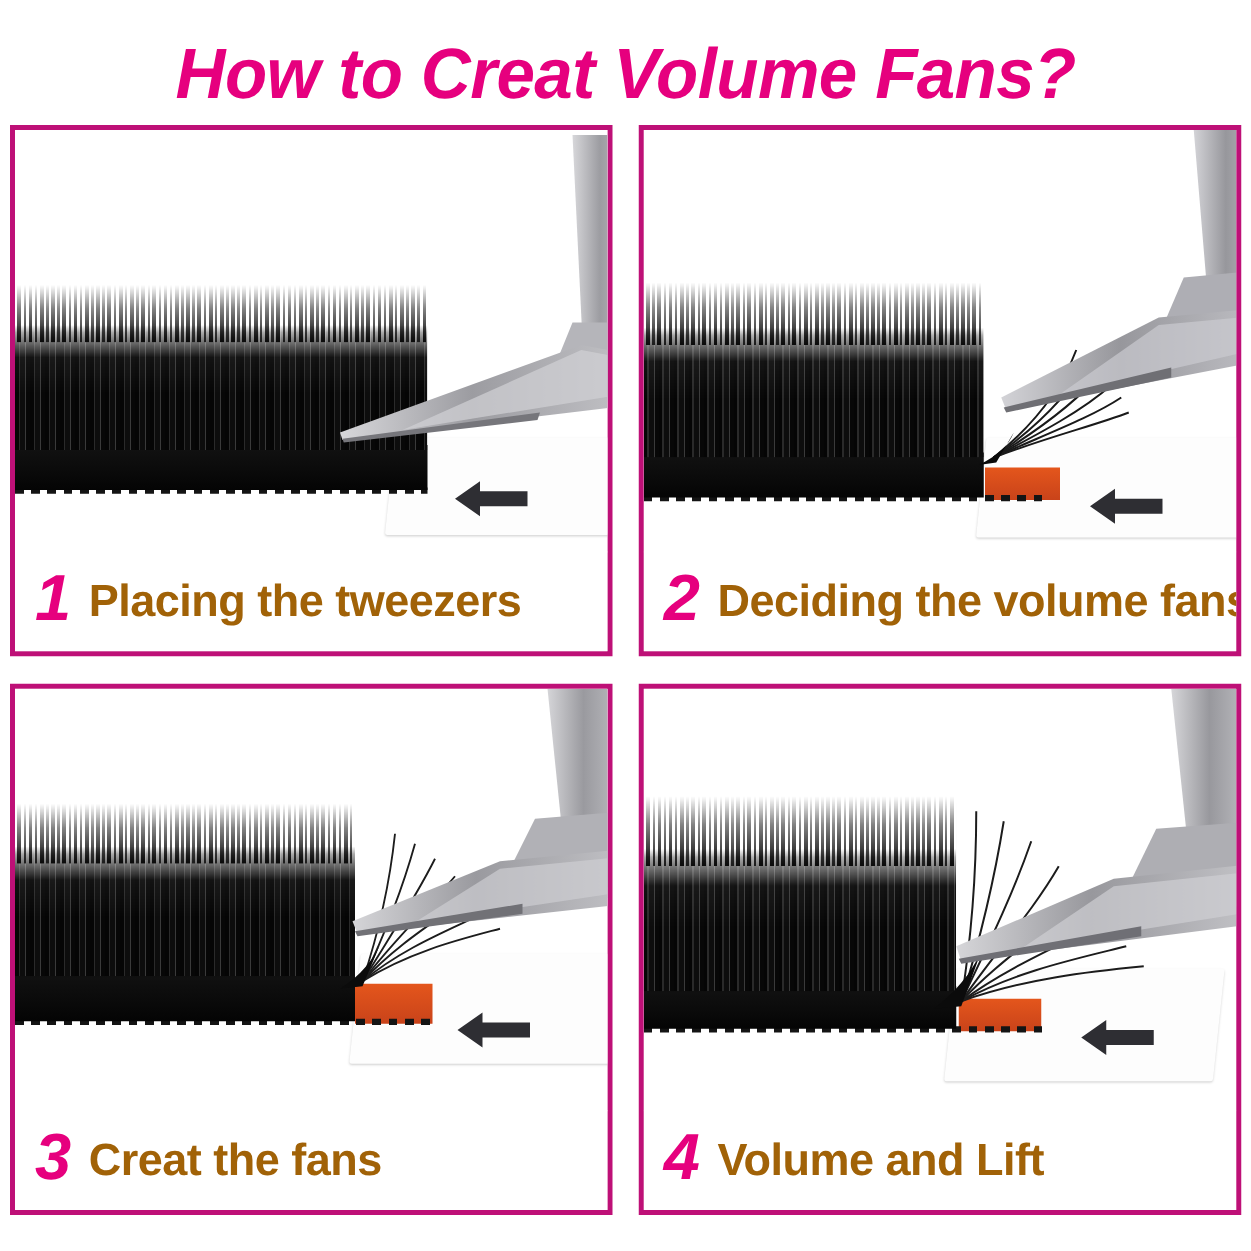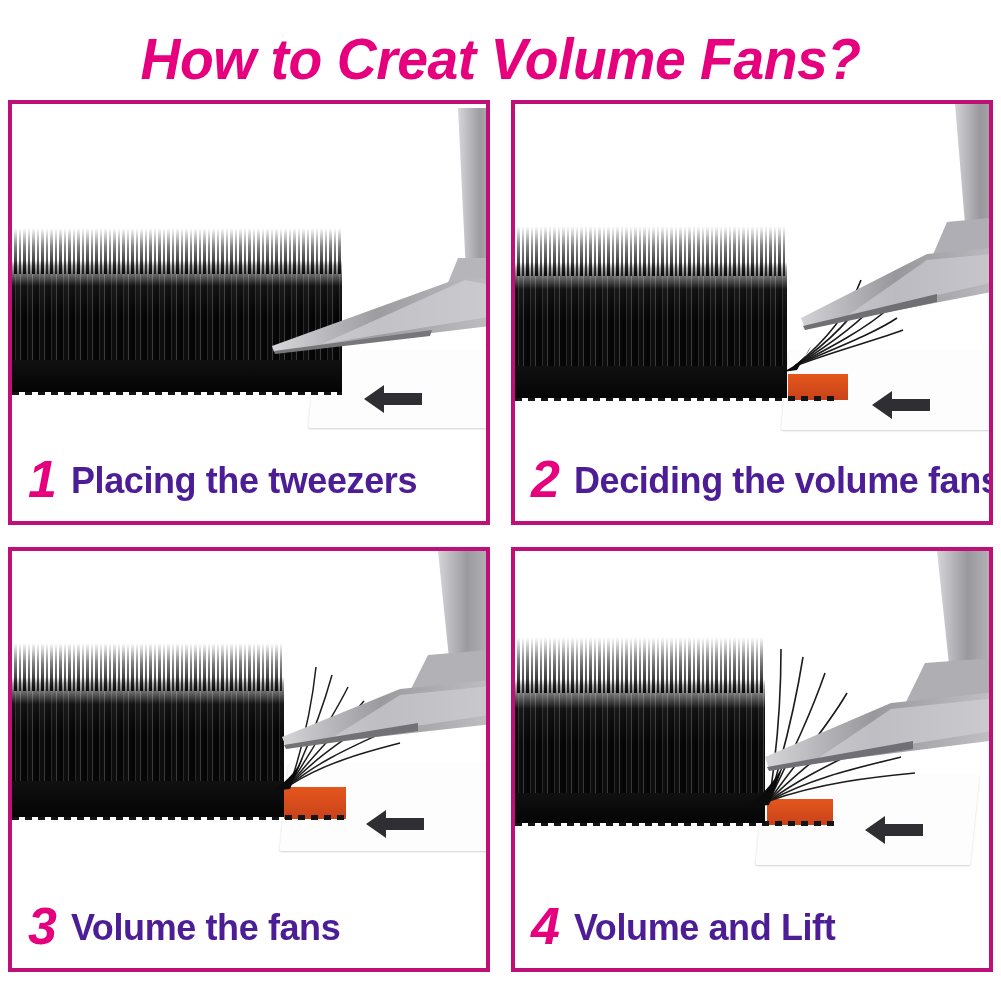--- a/index.html
+++ b/index.html
@@ -82,21 +82,21 @@
     color: #E6007E;
     font-size: 52px;
     font-weight: bold;
     font-style: italic;
     line-height: 1;
     margin-right: 14px;
     font-family: "Liberation Sans", sans-serif;
     transform: translateY(-2px);
   }
   .step-text {
-    color: #4c1d95;
+    color: #a16207;
     font-size: 36px;
     font-weight: bold;
     line-height: 1;
     letter-spacing: -0.4px;
     font-family: "Liberation Sans", sans-serif;
     white-space: nowrap;
   }
 
   
 
@@ -333,21 +333,21 @@
 
       <div class="arrow" style="left:352px; top:256px; width:62px; height:34px;">
         <svg viewBox="0 0 62 34">
           <path d="M2 17 L22 3 L22 11 L60 11 L60 23 L22 23 L22 31 Z" fill="#2e2e33"></path>
         </svg>
       </div>
     </div>
 
     <div class="caption">
       <span class="step-num">3</span>
-      <span class="step-text">Volume the fans</span>
+      <span class="step-text">Creat the fans</span>
     </div>
   </div>
 
   <div class="panel">
     <div class="photo">
 
       <div class="card" style="left:245px; top:224px; width:215px; height:90px; transform:skewX(-6deg);"></div>
 
       <div class="orange-tab" style="left:252px; top:248px; width:66px; height:26px;"></div>
 

